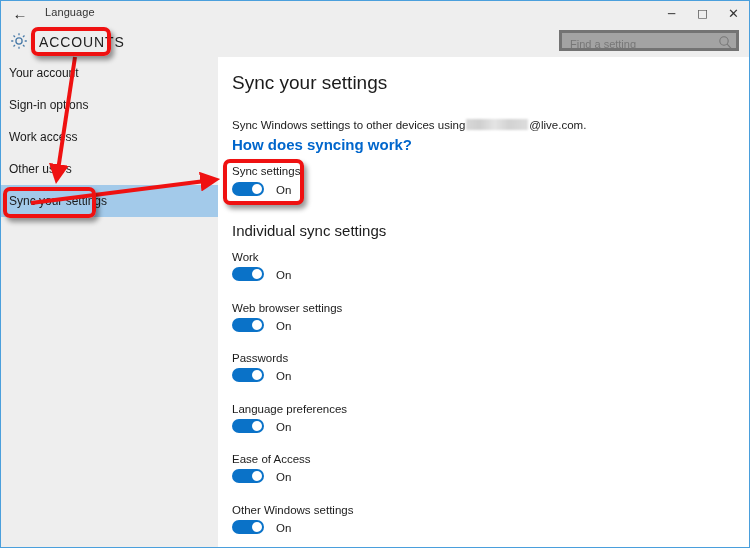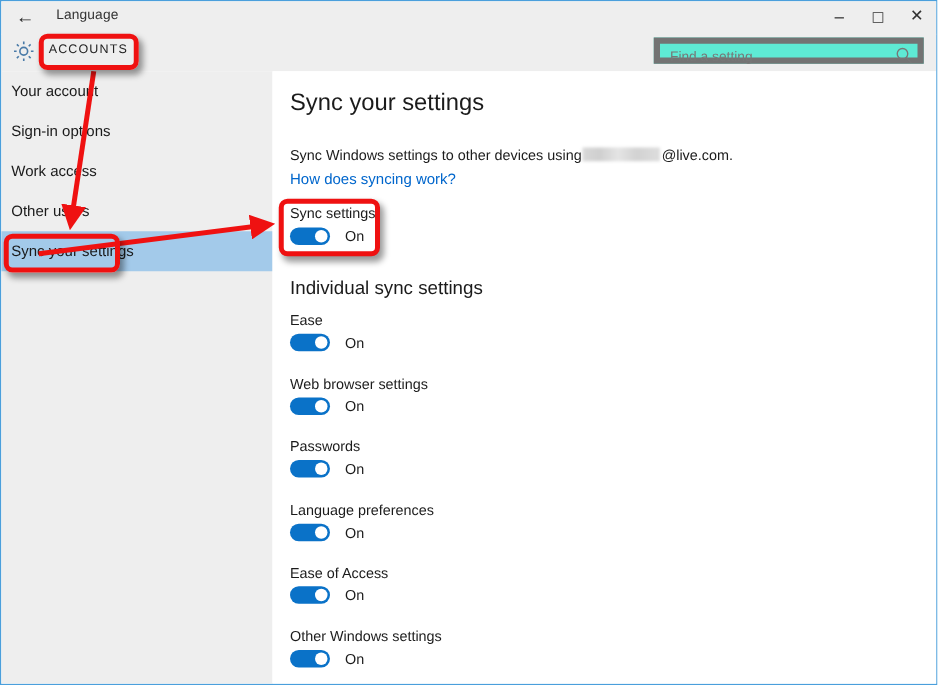--- a/index.html
+++ b/index.html
@@ -75,32 +75,32 @@
     background: #eeeeee;
   }
   #gear-icon {
     position: absolute;
     left: 8px; top: 4px;
     width: 20px; height: 20px;
   }
   #accounts-title {
     position: absolute;
     left: 38px; top: 7px;
-    font-size: 10px;
+    font-size: 14px;
     letter-spacing: .9px;
     color: #222;
     font-weight: 400;
   }
   #search-box {
     position: absolute;
     right: 10px; top: 3px;
-    width: 216px;
+    width: 180px;
     height: 21px;
-    background: #5eead4;
-    border: 5px solid #737373;
+    background: #a3a3a3;
+    border: 3px solid #737373;
     box-sizing: border-box;
   }
   #search-input {
     position: absolute;
     left: 6px; top: 0;
     width: 168px;
     height: 19px;
     border: none;
     outline: none;
     background: transparent;
@@ -166,24 +166,25 @@
     height: 11px;
     background: linear-gradient(90deg,#d8d8d8 0%,#cfcfcf 22%,#e4e4e4 46%,#d2d2d2 70%,#dddddd 100%);
     filter: blur(1.2px);
     margin: 0 1px;
     position: relative;
     top: -1px;
   }
   #sync-help-link {
     position: absolute;
     left: 14px; top: 79px;
-    font-size: 12px;
+    font-size: 15px;
     color: #0066cc;
     cursor: pointer;
     text-decoration: none;
+    font-weight: bold;
   }
   #sync-settings-label {
     position: absolute;
     left: 14px; top: 107px;
     font-size: 11.5px;
     color: #1b1b1b;
   }
   #sync-settings-toggle-wrap {
     position: absolute;
     left: 14px; top: 124px;
@@ -348,21 +349,21 @@
           <span class="knob"></span>
         </div>
       <span class="toggle-state">On</span>
     </div>
 
     <div id="individual-heading">Individual sync settings</div>
 
     <div id="individual-list">
 
       <div class="setting-row">
-        <span class="setting-label">Ease</span>
+        <span class="setting-label">Work</span>
         <div class="toggle-wrap">
           <div class="toggle">
               <span class="knob"></span>
             </div>
           <span class="toggle-state">On</span>
         </div>
       </div>
 
       <div class="setting-row">
         <span class="setting-label">Web browser settings</span>

